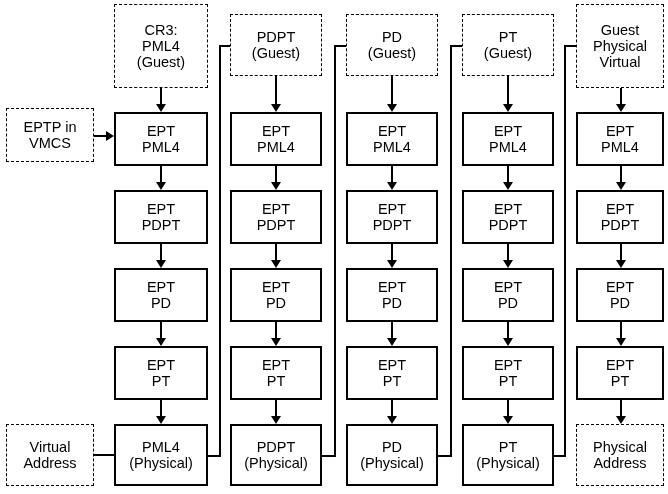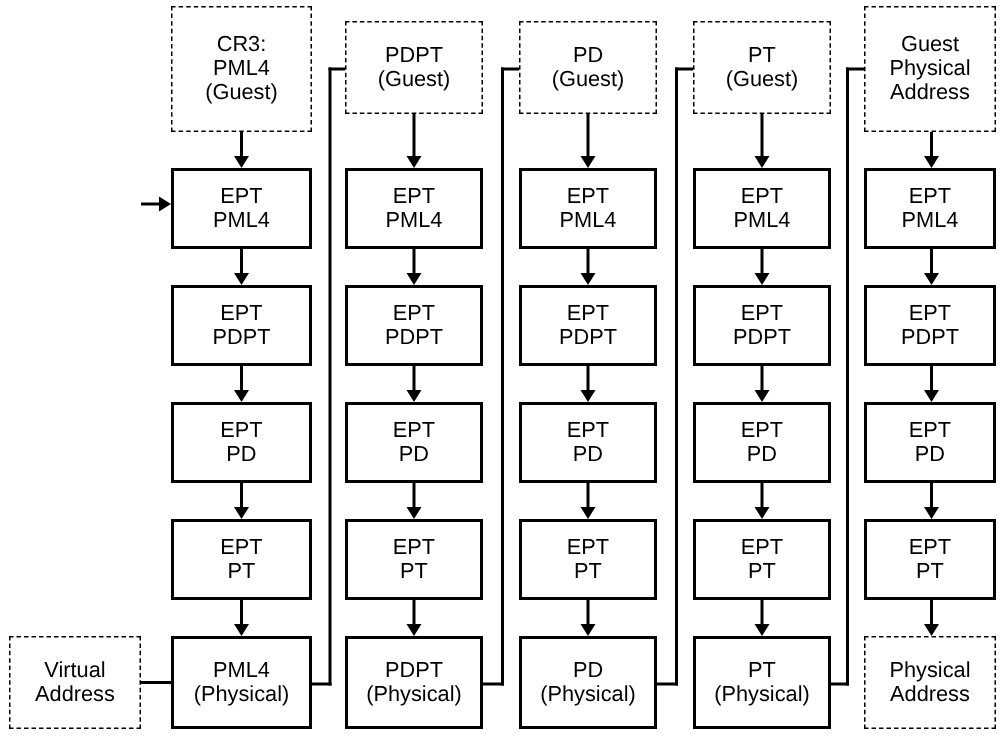--- a/index.html
+++ b/index.html
@@ -215,21 +215,21 @@
 PT</div>
   <div class="arrow-v" style="left:507px; top:400px; height:24px;">
     <div class="shaft" style="height:16px;"></div>
     <div class="head" style="top:16px;"></div>
   </div>
   <div class="node solid" style="left:462px; top:424px; width:92px; height:62px;">PT
 (Physical)</div>
 
   <div class="node dashed" style="left:576px; top:4px; width:88px; height:84px;">Guest
 Physical
-Address</div>
+Virtual</div>
   <div class="arrow-v" style="left:620px; top:88px; height:24px;">
     <div class="shaft" style="height:16px;"></div>
     <div class="head" style="top:16px;"></div>
   </div>
   <div class="node solid" style="left:576px; top:112px; width:88px; height:54px;">EPT
 PML4</div>
   <div class="arrow-v" style="left:620px; top:166px; height:24px;">
     <div class="shaft" style="height:16px;"></div>
     <div class="head" style="top:16px;"></div>
   </div>
@@ -247,20 +247,22 @@
   </div>
   <div class="node solid" style="left:576px; top:346px; width:88px; height:54px;">EPT
 PT</div>
   <div class="arrow-v" style="left:620px; top:400px; height:24px;">
     <div class="shaft" style="height:16px;"></div>
     <div class="head" style="top:16px;"></div>
   </div>
   <div class="node dashed" style="left:576px; top:424px; width:88px; height:62px;">Physical
 Address</div>
 
+  <div class="node dashed" style="left:6px; top:108px; width:88px; height:54px;">EPTP in
+VMCS</div>
   <div class="arrow-h" style="left:94px; top:135px; width:20px;">
     <div class="shaft" style="width:12px;"></div>
     <div class="head" style="left:12px;"></div>
   </div>
 
   <div class="node dashed" style="left:6px; top:424px; width:88px; height:62px;">Virtual
 Address</div>
   <div class="elbow" style="left:94px; top:454px;">
     <div class="seg" style="left:0; top:0; width:20px; height:2px;"></div>
   </div>

